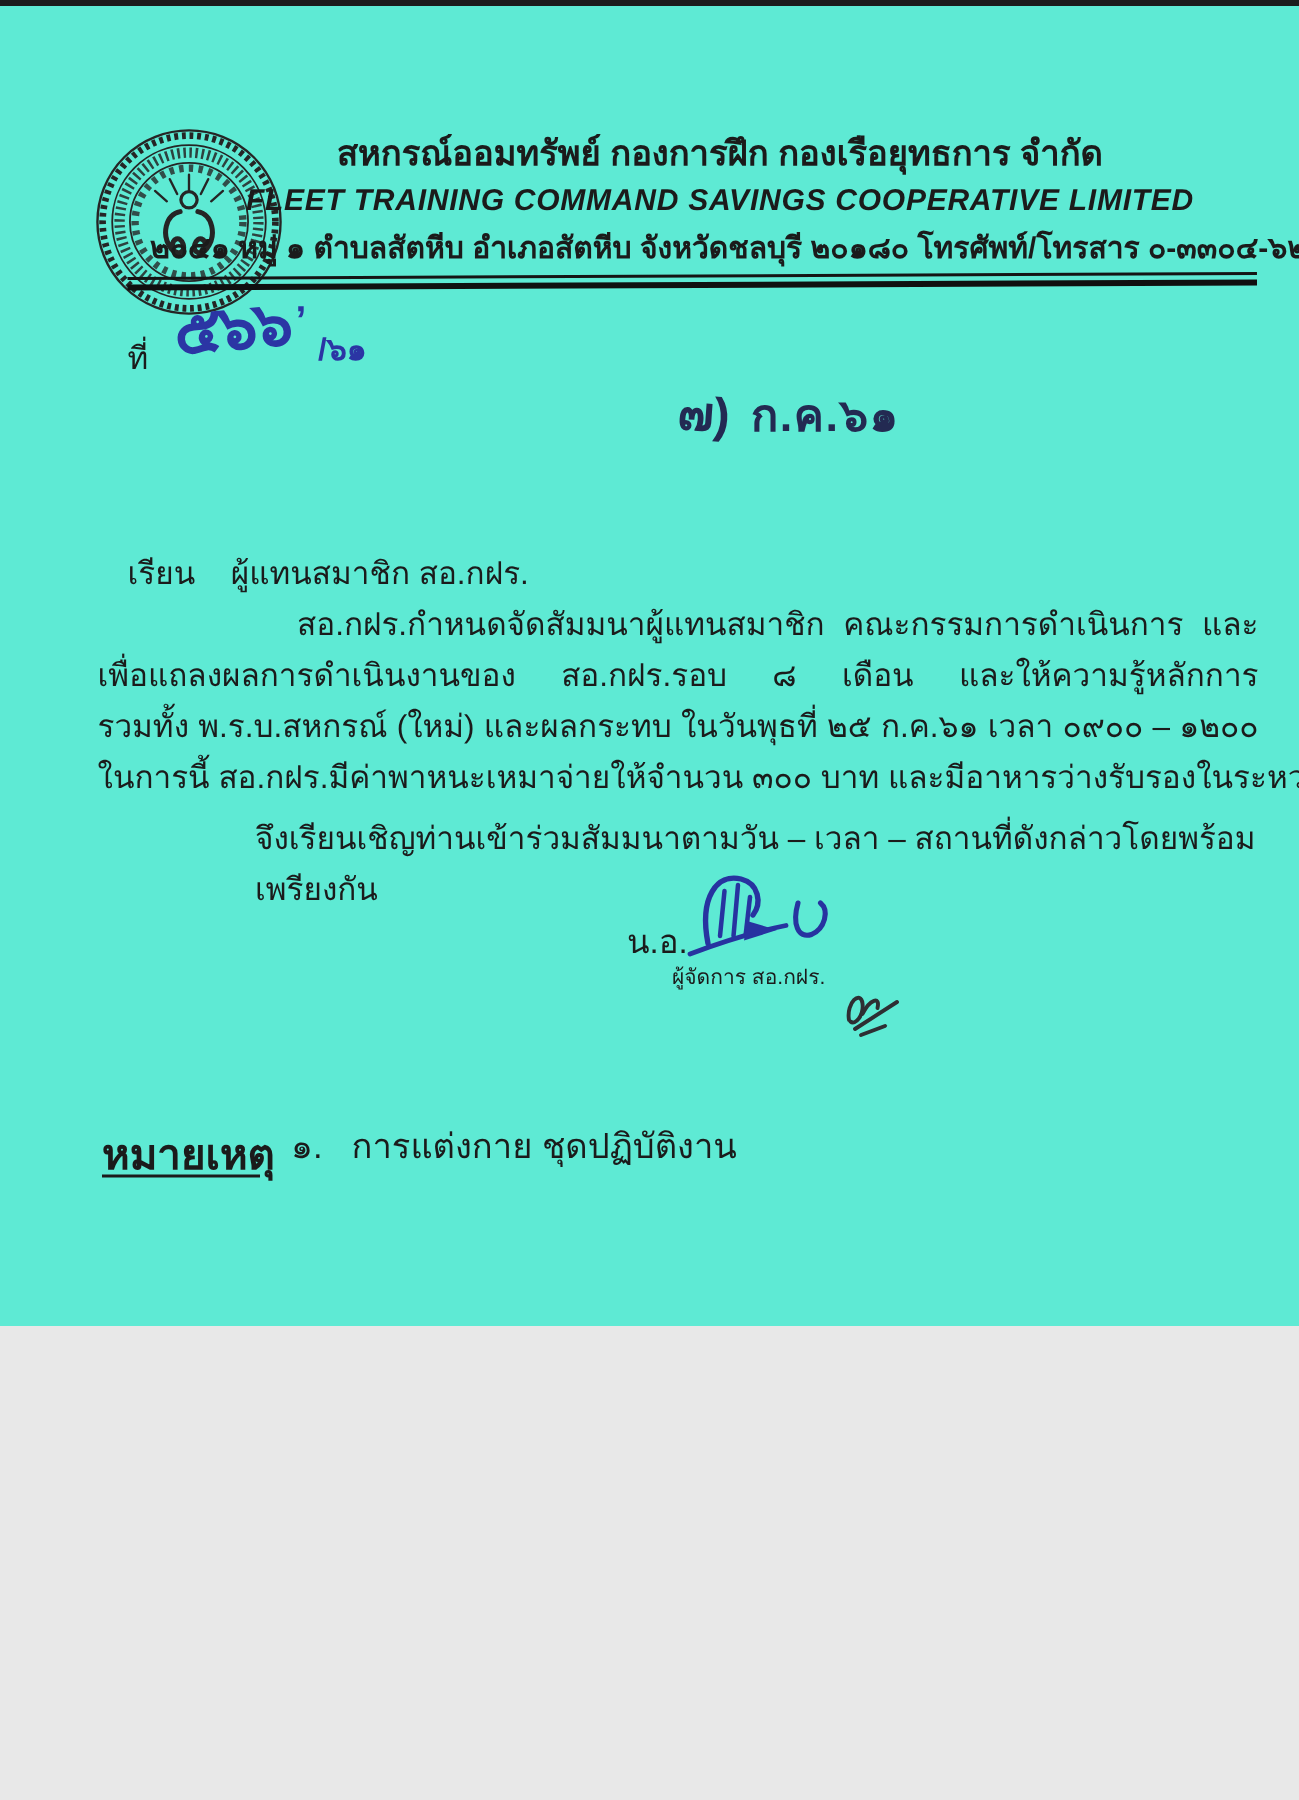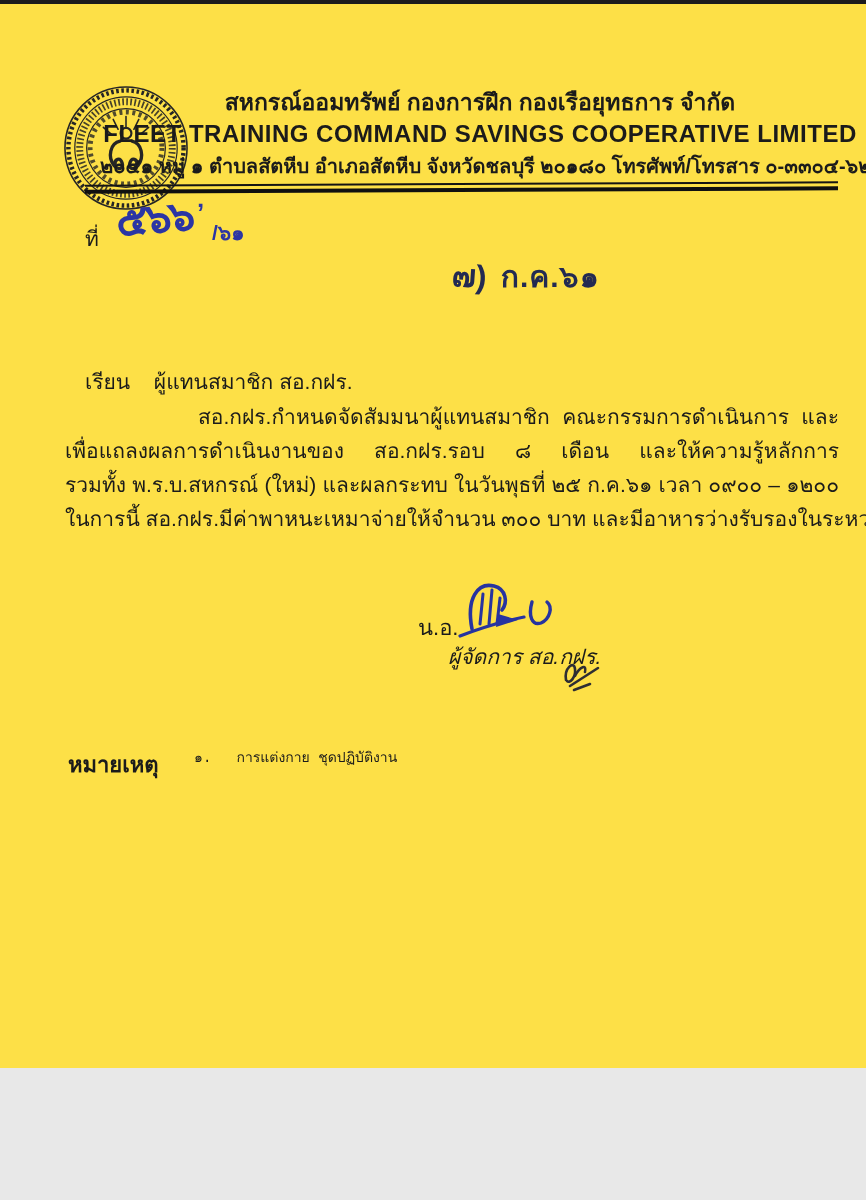--- a/index.html
+++ b/index.html
@@ -1,31 +1,31 @@
 <!DOCTYPE html>
 <html lang="th"><head>
 <meta charset="utf-8">
 <style>
   html,body{margin:0;padding:0;background:#e8e8e8;}
   .page{
     position:relative;
-    width:866px;height:1068px;
+    width:866px;height:884px;
     margin:0 auto;
-    background:#fde047;
+    background:#5eead4;
     overflow:hidden;
     font-family:"Liberation Sans","DejaVu Sans",sans-serif;
     color:#1b1b1b;
   }
   .scan-edge-top{position:absolute;top:0;left:0;width:100%;height:4px;background:#1c1c1c;}
   .abs{position:absolute;}
 
   
   .header-block{position:absolute;left:100px;top:86px;width:760px;text-align:center;}
   .org-th{font-size:23px;font-weight:bold;line-height:32px;}
-  .org-en{font-size:24px;font-weight:600;line-height:32px;letter-spacing:.5px;}
+  .org-en{font-size:20px;font-weight:600;line-height:32px;letter-spacing:.5px;font-style:italic;}
   .org-addr{font-size:20px;font-weight:bold;line-height:32px;white-space:nowrap;}
   .header-rule{
     position:absolute;left:85px;top:183px;width:753px;height:3px;
     border-top:2.5px solid #141414;border-bottom:4px solid #101010;
     transform:rotate(-0.25deg);
   }
 
   
   .ref-label{left:85px;top:222px;font-size:21px;}
   .ref-hand{
@@ -51,26 +51,26 @@
   
   .body-par{position:absolute;left:65px;top:400px;width:774px;font-size:21px;}
   .body-line{line-height:34px;white-space:nowrap;}
   .body-line.just{text-align:justify;text-align-last:justify;white-space:normal;height:34px;overflow:hidden;}
   .body-line.first{padding-left:133px;box-sizing:border-box;}
   .closing-line{position:absolute;left:170px;top:543px;font-size:21px;line-height:34px;}
 
   
   .rank{left:418px;top:610px;font-size:22px;}
   .sig-svg{left:452px;top:574px;}
-  .sig-title{left:448px;top:640px;font-size:21px;font-style:italic;}
+  .sig-title{left:448px;top:640px;font-size:14px;}
   .initials-svg{left:556px;top:654px;}
 
   
-  .notes-label{left:68px;top:747px;font-size:22px;font-weight:bold;text-underline-offset:4px;}
-  .note-row{position:absolute;font-size:14px;font-family:Liberation Mono, monospace;}
+  .notes-label{left:68px;top:747px;font-size:28px;font-weight:bold;text-decoration:underline;text-underline-offset:4px;}
+  .note-row{position:absolute;font-size:23px;}
   .note-row .num{display:inline-block;width:34px;}
   .note-1{left:194px;top:746px;}
   .note-2{left:199px;top:783px;}
 </style>
 </head>
 <body>
 
 <div class="page">
   <div class="scan-edge-top"></div>
 
@@ -122,20 +122,21 @@
     <span class="lbl">เรียน</span>
     <span>ผู้แทนสมาชิก สอ.กฝร.</span>
   </div>
 
   <div class="body-par">
     <div class="body-line just first">สอ.กฝร.กำหนดจัดสัมมนาผู้แทนสมาชิก คณะกรรมการดำเนินการ และฝ่ายจัดการ</div>
     <div class="body-line just">เพื่อแถลงผลการดำเนินงานของ สอ.กฝร.รอบ ๘ เดือน และให้ความรู้หลักการ อุดมการณ์ และวิธีการสหกรณ์</div>
     <div class="body-line just">รวมทั้ง พ.ร.บ.สหกรณ์ (ใหม่) และผลกระทบ ในวันพุธที่ ๒๕ ก.ค.๖๑ เวลา ๐๙๐๐ – ๑๒๐๐ ณ หอประชุม กฝร.</div>
     <div class="body-line">ในการนี้ สอ.กฝร.มีค่าพาหนะเหมาจ่ายให้จำนวน ๓๐๐ บาท และมีอาหารว่างรับรองในระหว่างการสัมมนา</div>
   </div>
+  <div class="closing-line">จึงเรียนเชิญท่านเข้าร่วมสัมมนาตามวัน – เวลา – สถานที่ดังกล่าวโดยพร้อมเพรียงกัน</div>
 
   <div class="abs rank">น.อ.</div>
   <svg class="abs sig-svg" width="132" height="72" viewBox="0 0 132 72">
     <g fill="none" stroke="#2733a0" stroke-linecap="round">
       <path d="M20 55 C14 24 26 8 42 12 C54 15 56 28 50 36" stroke-width="3.6"></path>
       <path d="M31 20 L28 50" stroke-width="3"></path>
       <path d="M40 16 L37 50" stroke-width="3"></path>
       <path d="M48 24 L45 50" stroke-width="3"></path>
       <path d="M8 62 C34 52 52 47 72 43" stroke-width="3.2"></path>
       <polygon points="46,40 66,46 44,53" fill="#2733a0" stroke="none"></polygon>

